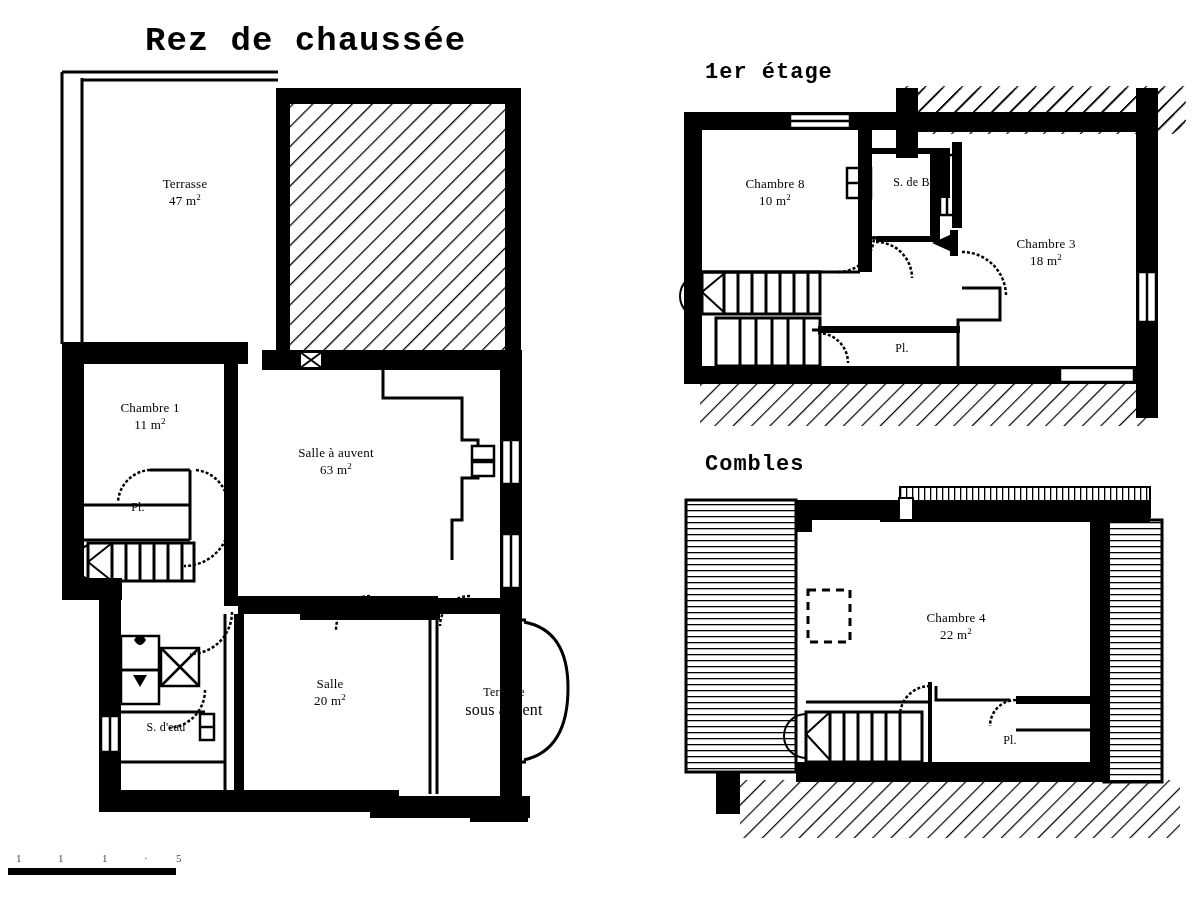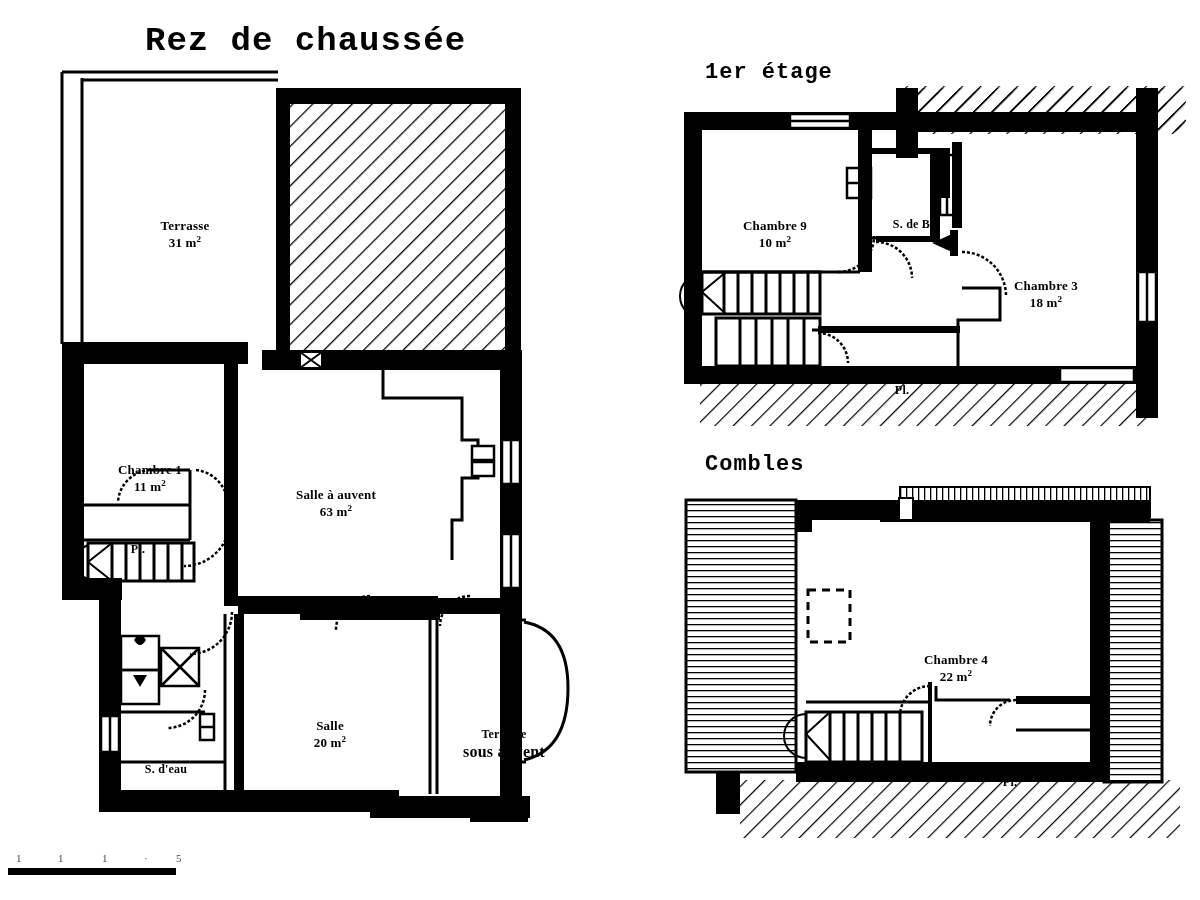--- a/index.html
+++ b/index.html
@@ -18,27 +18,26 @@
     white-space:nowrap;
   }
   #title-rdc{left:145px;top:22px;font-size:34px;}
   #title-etage{left:705px;top:60px;font-size:22px;}
   #title-combles{left:705px;top:452px;font-size:22px;}
 
   svg{position:absolute;left:0;top:0;}
   .room-label{
     position:absolute;
     font-family:"Liberation Serif","DejaVu Serif",serif;
-    font-weight:700;
+    font-weight:400;
     text-align:center;
     line-height:1.22;
     white-space:nowrap;
     letter-spacing:0.2px;
     transform:translateX(-50%);
-    margin-top:42px;
   }
   .rl-1{font-size:13px;}
   .rl-sm{font-size:12px;}
   .area{display:block;font-size:13px;}
   .sup{font-size:9px;vertical-align:super;}
 
   .scalebar{position:absolute;left:8px;top:868px;width:168px;height:7px;background:#000;}
   .scale-ticks{position:absolute;left:8px;top:852px;width:180px;height:14px;}
   .scale-ticks span{
     position:absolute;top:0;font-size:11px;color:#4a4a4a;
@@ -287,24 +286,24 @@
       <path d="M936,686 L936,700 L1010,700" stroke="#000" stroke-width="3" fill="none"></path>
       <path d="M930,686 A30,30 0 0 0 900,714" fill="none" stroke="#000" stroke-width="2.5" stroke-dasharray="3,2"></path>
       <rect x="1016" y="696" width="76" height="8" fill="#000"></rect>
       <path d="M1016,700 A26,26 0 0 0 990,726" fill="none" stroke="#000" stroke-width="2.5" stroke-dasharray="3,2"></path>
       <line x1="1016" y1="730" x2="1092" y2="730" stroke="#000" stroke-width="3"></line>
     </g>
   </svg>
 
   <div class="room-label rl-1" style="left:185px;top:176px;">
     <span>Terrasse</span>
-    <span class="area"><span>31 m</span><span class="sup">2</span></span>
-  </div>
-
-  <div class="room-label rl-1" style="left:150px;top:420px;">
+    <span class="area"><span>47 m</span><span class="sup">2</span></span>
+  </div>
+
+  <div class="room-label rl-1" style="left:150px;top:400px;">
     <span>Chambre 1</span>
     <span class="area"><span>11 m</span><span class="sup">2</span></span>
   </div>
 
   <div class="room-label rl-1" style="left:336px;top:445px;">
     <span>Salle à auvent</span>
     <span class="area"><span>63 m</span><span class="sup">2</span></span>
   </div>
 
   <div class="room-label rl-1" style="left:330px;top:676px;">
@@ -315,21 +314,21 @@
   <div class="room-label rl-sm" style="left:138px;top:500px;">Pl.</div>
 
   <div class="room-label rl-sm" style="left:166px;top:720px;">S. d'eau</div>
 
   <div class="room-label rl-sm" style="left:504px;top:685px;">
     <span>Terrasse</span>
     <span class="area" style="font-size:16px;">sous auvent</span>
   </div>
 
   <div class="room-label rl-1" style="left:775px;top:176px;">
-    <span>Chambre 9</span>
+    <span>Chambre 8</span>
     <span class="area"><span>10 m</span><span class="sup">2</span></span>
   </div>
 
   <div class="room-label rl-1" style="left:1046px;top:236px;">
     <span>Chambre 3</span>
     <span class="area"><span>18 m</span><span class="sup">2</span></span>
   </div>
 
   <div class="room-label rl-sm" style="left:913px;top:175px;">S. de B.</div>
 

